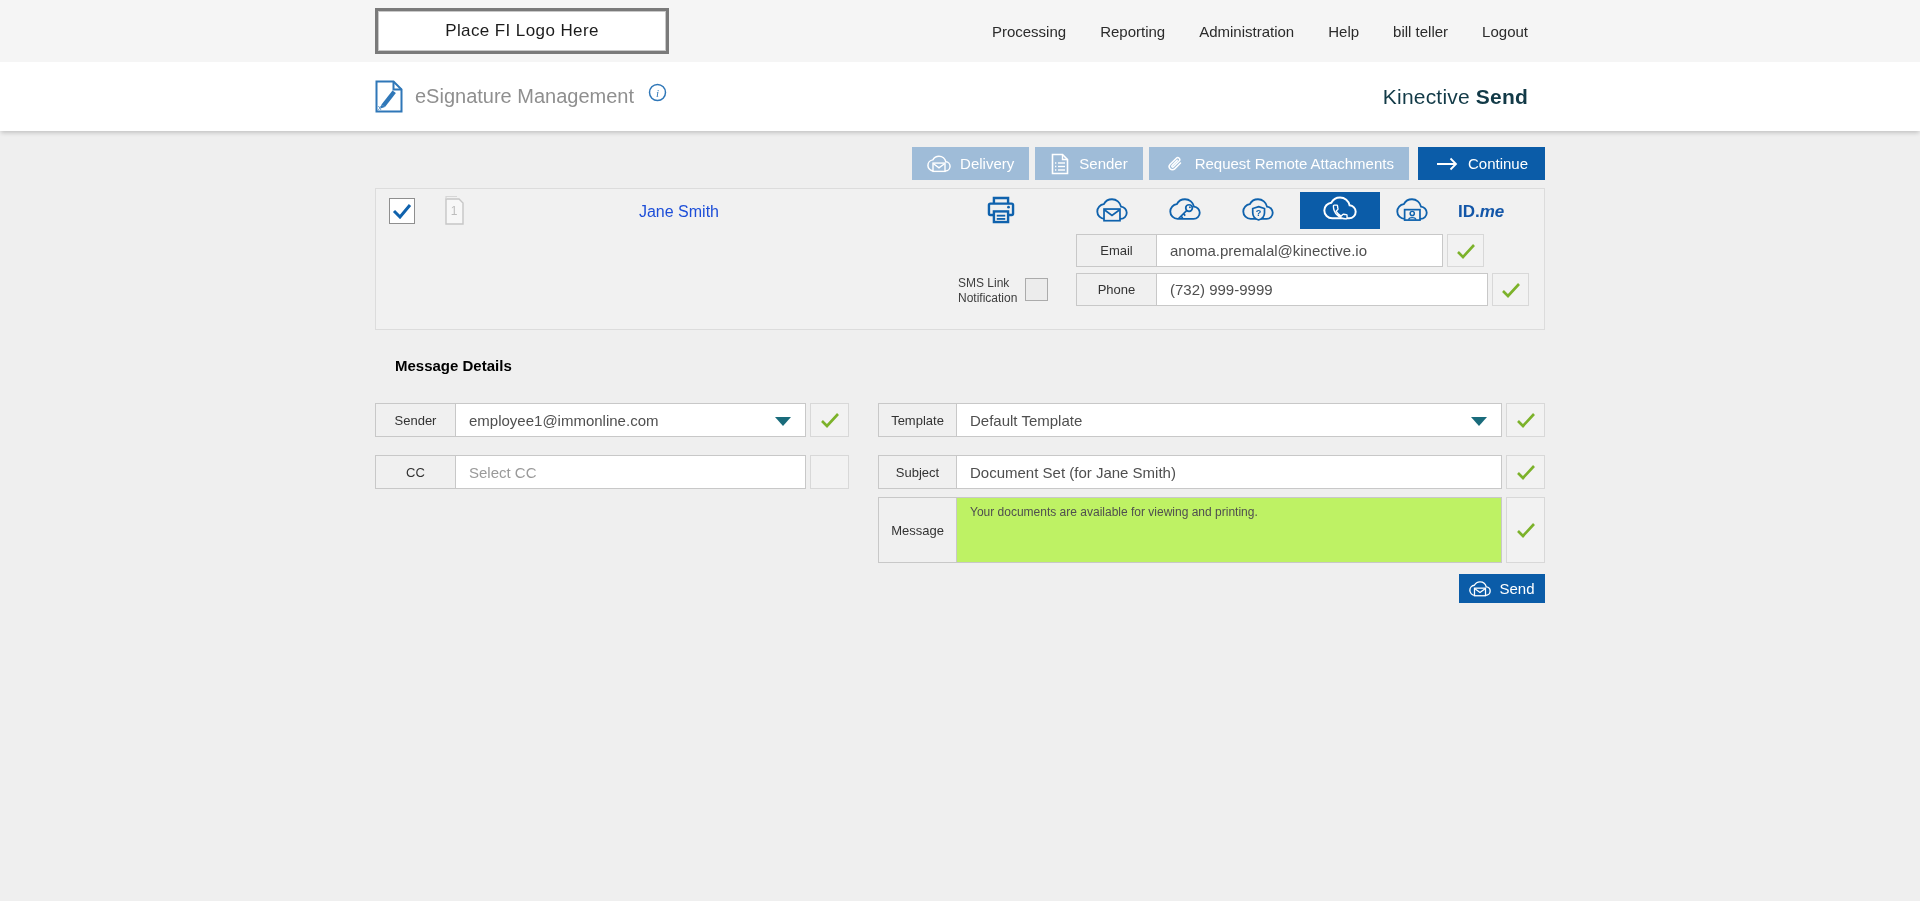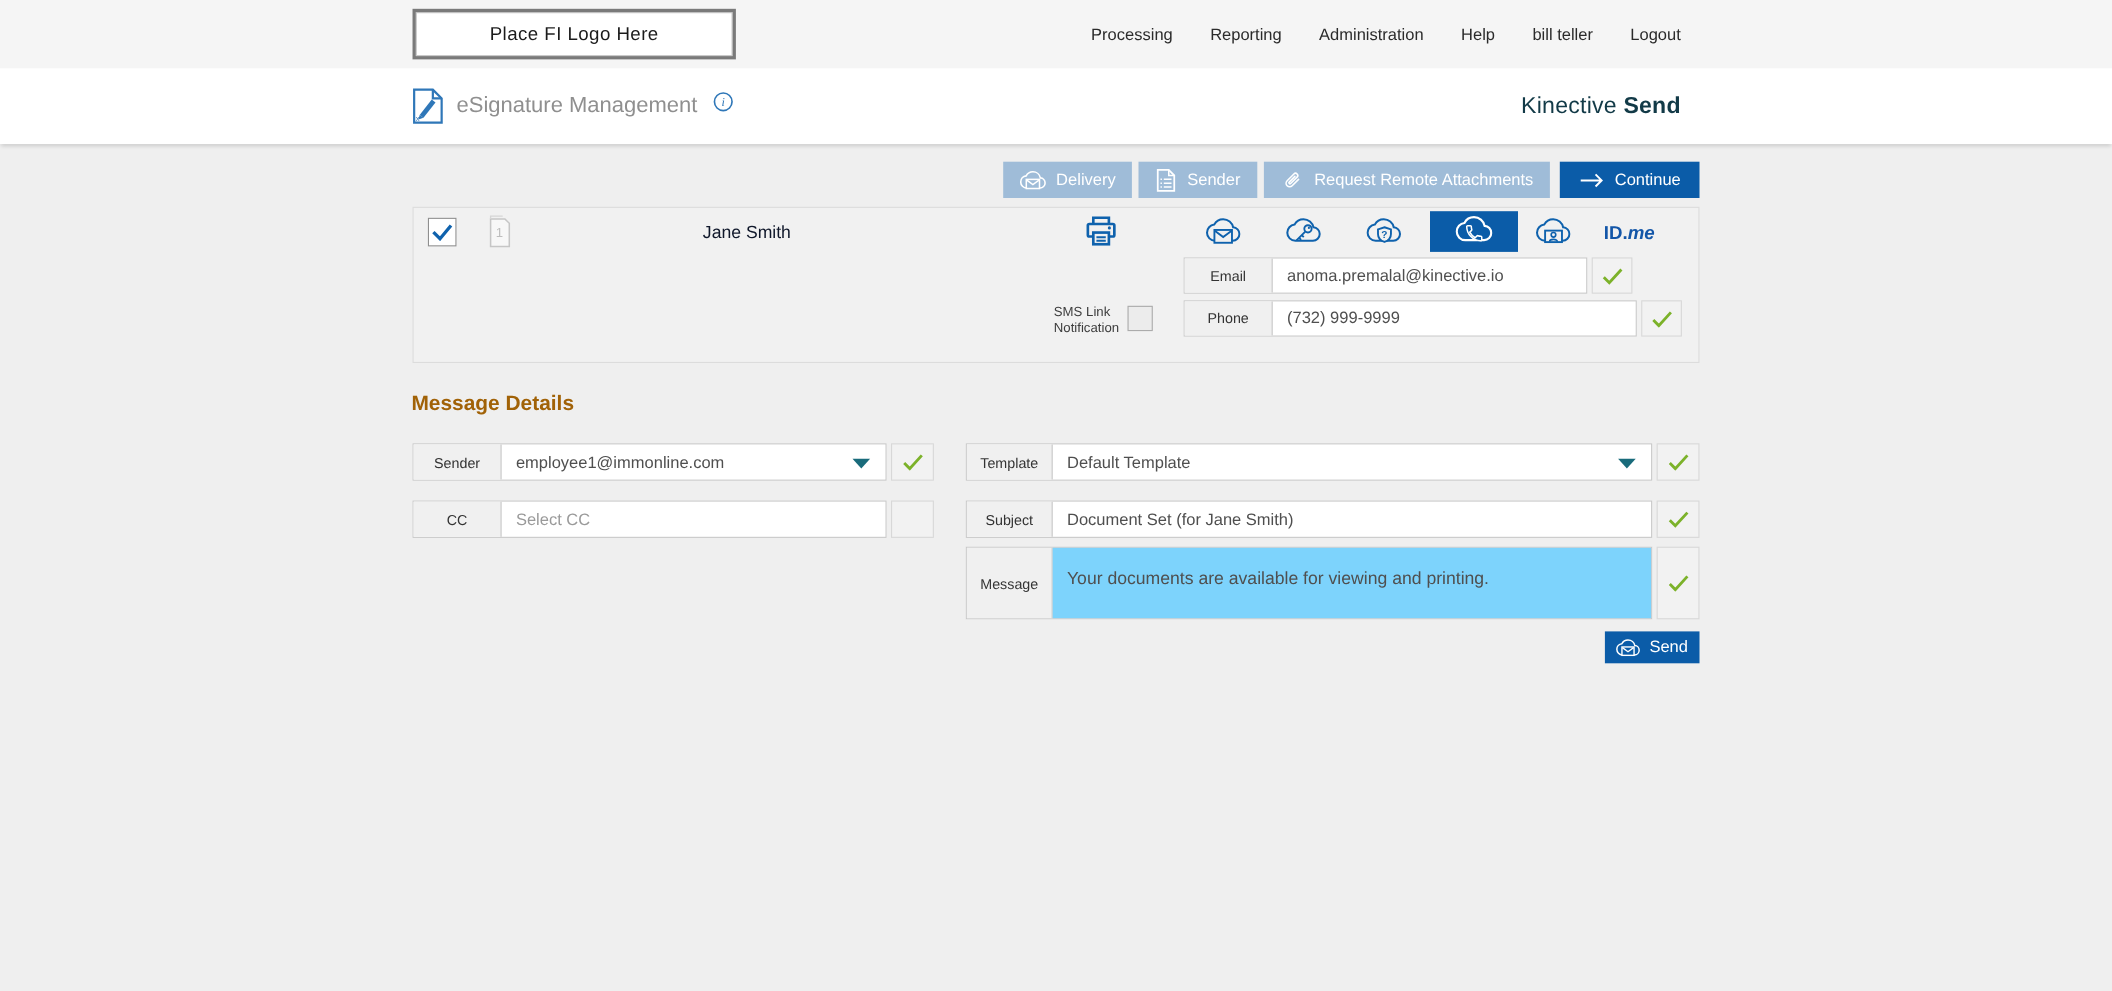--- a/index.html
+++ b/index.html
@@ -33,21 +33,21 @@
             background:#9fbcd8; color:#fff; font-size:15px; cursor:pointer; white-space:nowrap; }
   .tb-btn.primary { background:#0b5ca8; margin-left:3px; padding:0 17px; }
 
   
   .card { position:absolute; left:375px; top:57px; width:1170px; height:142px;
           background:#f1f1f1; border:1px solid #dcdcdc; }
   .rcpt-checkbox { position:absolute; left:13px; top:9px; width:26px; height:26px; background:#fff;
                    border:1px solid #8f8f8f; display:flex; align-items:center; justify-content:center; cursor:pointer; }
   .pages-icon { position:absolute; left:63px; top:6px; }
   .rcpt-name { position:absolute; left:178px; top:14px; width:250px; text-align:center;
-               font-size:16px; color:#0f172a; }
+               font-size:16px; color:#1d4ed8; }
   .printer-icon { position:absolute; left:608px; top:4px; cursor:pointer; }
   .dm-icon { position:absolute; top:9px; cursor:pointer; }
   .dm-sel { position:absolute; left:924px; top:3px; width:80px; height:37px; background:#0b5ca8;
             display:flex; align-items:center; justify-content:center; cursor:pointer; }
   .idme { position:absolute; left:1082px; top:13px; width:70px; font-size:17px; color:#1356a8; cursor:pointer; }
   .idme .b { font-weight:800; }
   .idme .m { font-style:italic; font-weight:600; }
 
   
   .fgroup { position:absolute; display:flex; align-items:stretch; }
@@ -61,24 +61,24 @@
              padding:0 34px 0 13px; width:100%; cursor:pointer; }
   .caret { position:absolute; right:14px; top:50%; margin-top:-3px; width:0; height:0;
            border-left:8px solid transparent; border-right:8px solid transparent; border-top:9px solid #196b7b; }
   .fcheck { margin-left:4px; background:#f2f2f2; border:1px solid #d8d8d8; flex:none;
             display:flex; align-items:center; justify-content:center; }
 
   .sms-label { position:absolute; left:582px; top:87px; width:66px; font-size:12px; color:#3d3d3d; line-height:15px; }
   .sms-checkbox { position:absolute; left:649px; top:89px; width:23px; height:23px; background:#ececec;
                   border:1px solid #ababab; cursor:pointer; }
 
-  .md-heading { position:absolute; left:374px; top:226px; font-size:19px; font-weight:600; color:#a16207; }
-
-  .msg-textarea { border:none; outline:none; resize:none; background:#7dd3fc; font-family:inherit;
-                  font-size:16px; color:#4f4f4f; padding:20px 13px; width:100%; height:100%; }
+  .md-heading { position:absolute; left:395px; top:226px; font-size:15px; font-weight:600; color:#000000; }
+
+  .msg-textarea { border:none; outline:none; resize:none; background:#bef264; font-family:inherit;
+                  font-size:12px; color:#4f4f4f; padding:7px 13px; width:100%; height:100%; }
 
   .send-btn { position:absolute; left:1459px; top:443px; width:86px; height:29px; background:#0b5ca8;
               color:#fff; font-size:15px; display:flex; align-items:center; justify-content:center;
               gap:8px; cursor:pointer; }
   svg { display:block; }
 </style>
 </head>
 <body>
 
 <div class="screen">

